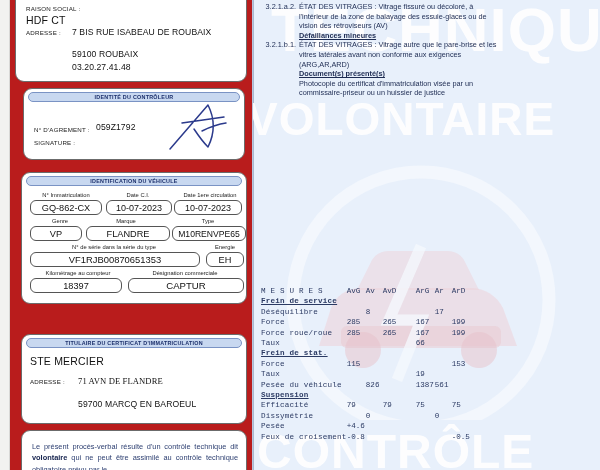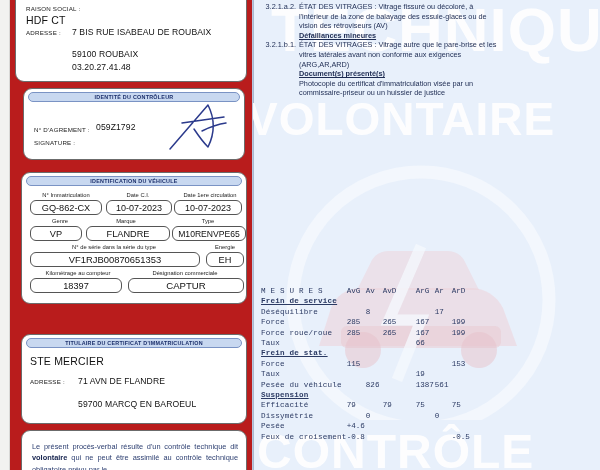--- a/index.html
+++ b/index.html
@@ -198,21 +198,21 @@
         <div class="field" style="left:8px;top:105px;width:92px;height:15px;font-size:9.2px;line-height:14px;">18397</div>
 
         <div class="field-lbl" style="left:104px;top:97px;width:118px;">Désignation commerciale</div>
         <div class="field" style="left:106px;top:105px;width:116px;height:15px;font-size:9.6px;line-height:14px;">CAPTUR</div>
       </div>
 
       <div class="card" id="card-tit">
         <div class="card-hdr">TITULAIRE DU CERTIFICAT D'IMMATRICULATION</div>
         <div style="position:absolute;left:8px;top:20px;" class="val-big">STE MERCIER</div>
         <div style="position:absolute;left:8px;top:43px;" class="lbl-small">ADRESSE :</div>
-        <div style="position:absolute;left:56px;top:41px;" class="val-mid">71 AVN DE FLANDRE</div>
+        <div style="position:absolute;left:56px;top:41px;font-family:Liberation Serif, serif;" class="val-mid">71 AVN DE FLANDRE</div>
         <div style="position:absolute;left:56px;top:64px;" class="val-mid">59700 MARCQ EN BAROEUL</div>
       </div>
 
       <div class="card" id="card-legal">
         <div class="legal-txt">
           <span>Le présent procès-verbal résulte d'un contrôle technique dit </span><b>volontaire</b><span> qui ne peut être assimilé au contrôle technique obligatoire prévu par le</span>
         </div>
       </div>
 
     </div>

